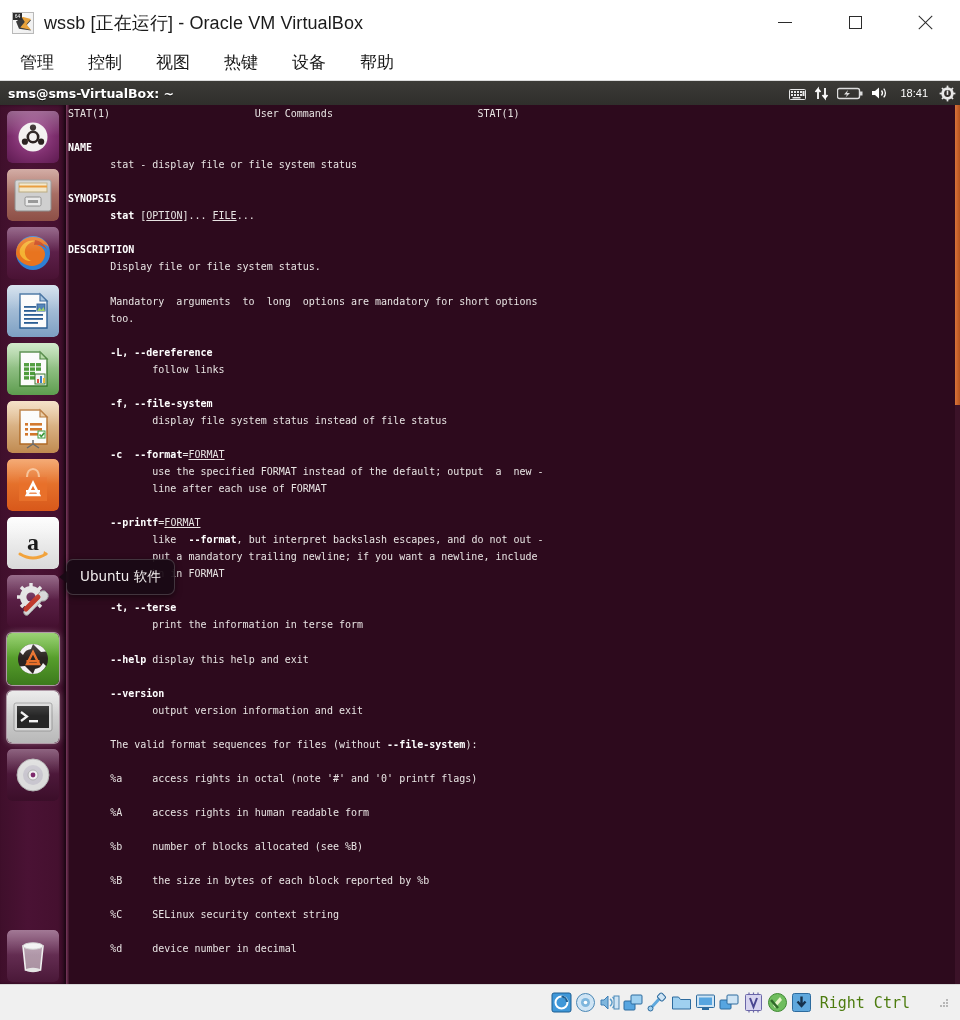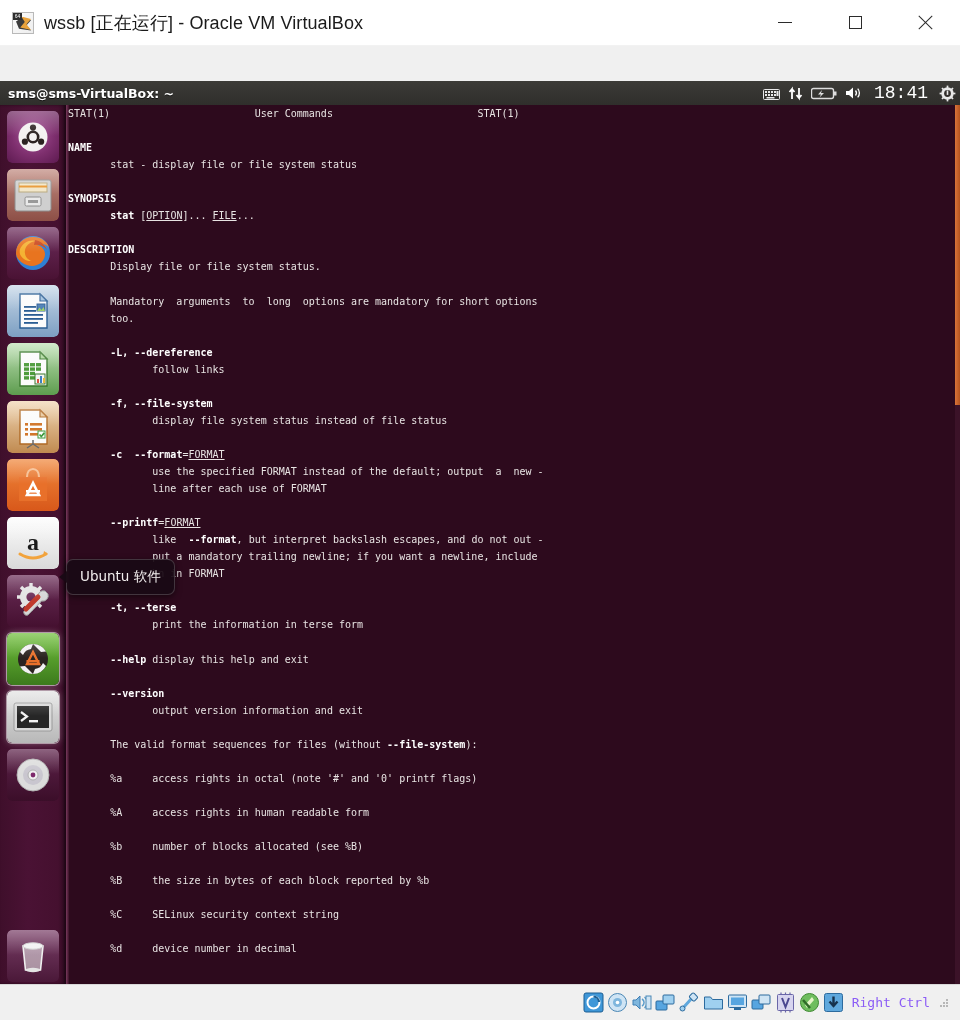--- a/index.html
+++ b/index.html
@@ -81,21 +81,21 @@
     color:#ffffff;font-size:12.5px;font-weight:bold;margin-left:8px;
     font-family:"DejaVu Sans","Liberation Sans",sans-serif;
     text-shadow:0 1px 0 rgba(0,0,0,.6);white-space:nowrap;
   }
   .indicators{
     position:absolute;right:4px;top:0;height:24px;display:flex;align-items:center;gap:8px;
   }
   .ind{display:flex;align-items:center;justify-content:center;height:24px;}
   .ind svg{display:block;}
   .clock{
-    color:#fff;font-size:18px;font-family:Liberation Mono, monospace;
+    color:#fff;font-size:11px;font-family:Liberation Sans, sans-serif;
     padding:0 3px;white-space:nowrap;
   }
 
   
   .launcher{
     position:absolute;left:0;top:24px;width:66px;height:879px;
     background:linear-gradient(90deg,#3f0f2b 0%,#4a1234 42%,#45102f 88%,#300a21 100%);
     border-right:1px solid #1d0614;
     box-shadow:inset -2px 0 3px rgba(0,0,0,.45);
   }
@@ -178,21 +178,21 @@
   .vbox-statusbar{
     position:absolute;left:0;bottom:0;width:960px;height:36px;
     background:#f0f0f0;border-top:1px solid #d8d8d8;
     display:flex;align-items:center;justify-content:flex-end;
     padding-right:10px;box-sizing:border-box;
   }
   .sb-icons{display:flex;align-items:center;gap:3px;}
   .sb-ico{width:21px;height:21px;display:block;}
   .sb-hostkey{
     font-family:"DejaVu Sans Mono","Liberation Mono",monospace;
-    font-size:13px;color:#8b5cf6;margin-left:8px;margin-right:8px;white-space:nowrap;
+    font-size:15px;color:#4d7c0f;margin-left:8px;margin-right:28px;white-space:nowrap;
   }
   .sb-grip{width:12px;height:12px;opacity:.55;}
 </style>
 </head>
 <body>
 
 <div id="app">
 
   <div class="vbox-titlebar">
     <div class="vbox-icon">
@@ -207,20 +207,28 @@
         </div>
       <div class="win-btn">
           <div class="max"></div>
         </div>
       <div class="win-btn">
           <div class="cls"></div>
         </div>
     </div>
   </div>
 
+  <div class="vbox-menubar">
+    <div class="vbox-menu-item">管理</div>
+    <div class="vbox-menu-item">控制</div>
+    <div class="vbox-menu-item">视图</div>
+    <div class="vbox-menu-item">热键</div>
+    <div class="vbox-menu-item">设备</div>
+    <div class="vbox-menu-item">帮助</div>
+  </div>
 
   <div class="guest">
 
     <div class="unity-panel">
       <div class="unity-panel-title">sms@sms-VirtualBox: ~</div>
       <div class="indicators">
         <div class="ind">
           <svg width="17" height="13" viewBox="0 0 17 13">
               <rect x="0.5" y="2.5" width="16" height="10" rx="1" fill="none" stroke="#e8e8e8"></rect>
               <g fill="#e8e8e8">

